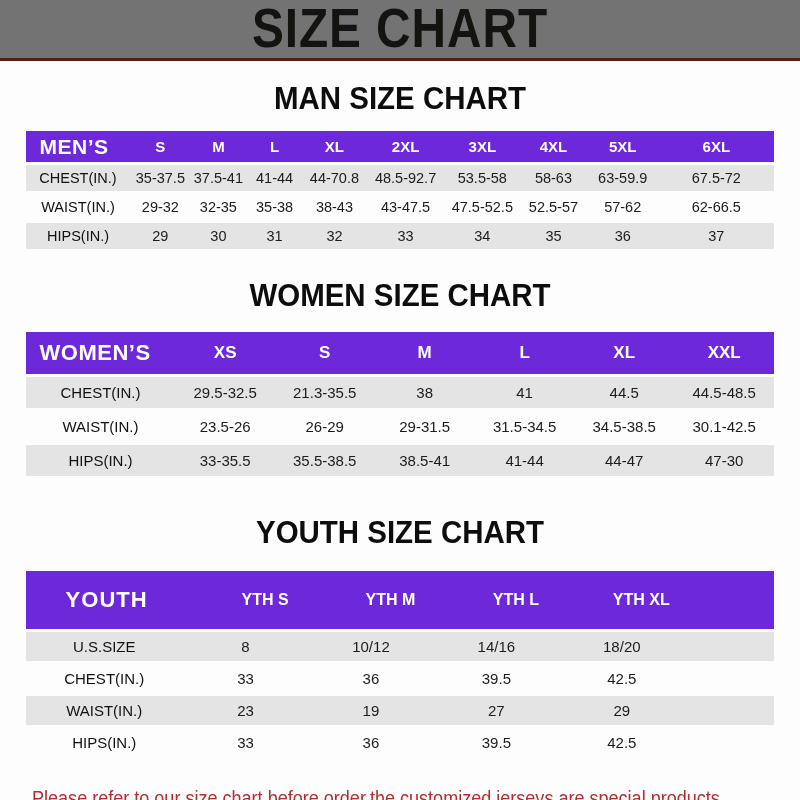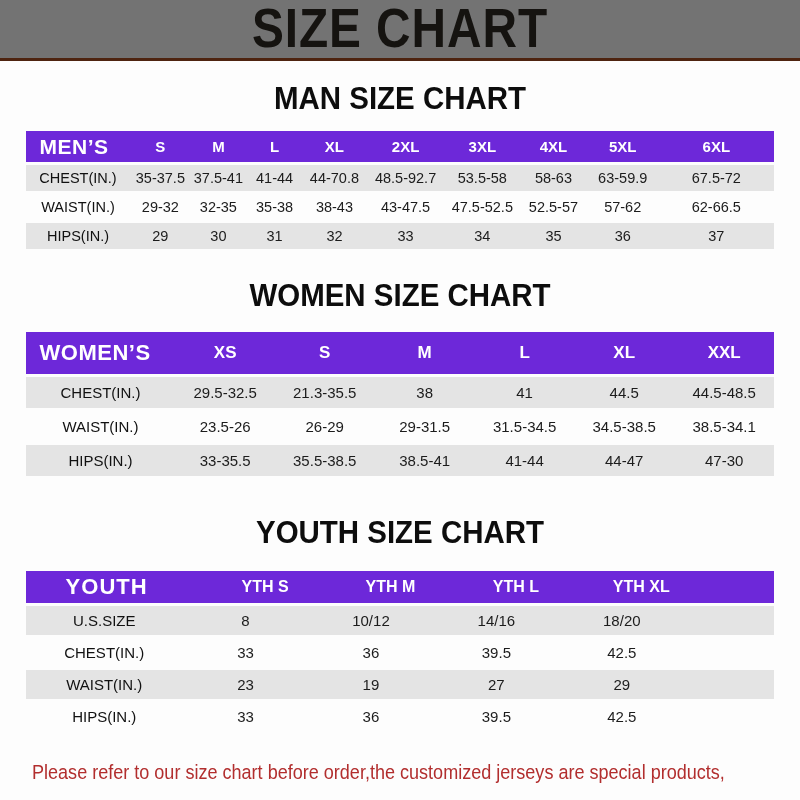--- a/index.html
+++ b/index.html
@@ -62,21 +62,21 @@
   tbody tr:nth-child(even) td { background: #fdfdfd; }
 
   .section-men   thead th { height: 31px; font-size: 15px; }
   .section-men   th.corner { font-size: 21px; }
   .section-men   tbody td { padding: 5px 0; font-size: 14.5px; }
 
   .section-women thead th { height: 42px; font-size: 17px; }
   .section-women th.corner { font-size: 22px; }
   .section-women tbody td { padding: 7px 0; font-size: 15px; }
 
-  .section-youth thead th { height: 32px; font-size: 16px; padding-left: 40px; }
+  .section-youth thead th { height: 58px; font-size: 16px; padding-left: 40px; }
   .section-youth th.corner { font-size: 22px; letter-spacing: 1px; }
   .section-youth tbody td { padding: 6px 16px; font-size: 15px; }
 
   .note { margin: 25px 0 0 32px; }
   .note p {
     margin: 0 0 7px;
     font-size: 20.5px;
     line-height: 1.3;
     transform: scaleX(0.88);
     transform-origin: left center;
@@ -193,21 +193,21 @@
             <td>44.5</td>
             <td>44.5-48.5</td>
           </tr>
           <tr>
             <td class="rowlabel">WAIST(IN.)</td>
             <td>23.5-26</td>
             <td>26-29</td>
             <td>29-31.5</td>
             <td>31.5-34.5</td>
             <td>34.5-38.5</td>
-            <td>38.5-34.1</td>
+            <td>30.1-42.5</td>
           </tr>
           <tr>
             <td class="rowlabel">HIPS(IN.)</td>
             <td>33-35.5</td>
             <td>35.5-38.5</td>
             <td>38.5-41</td>
             <td>41-44</td>
             <td>44-47</td>
             <td>47-30</td>
           </tr>

